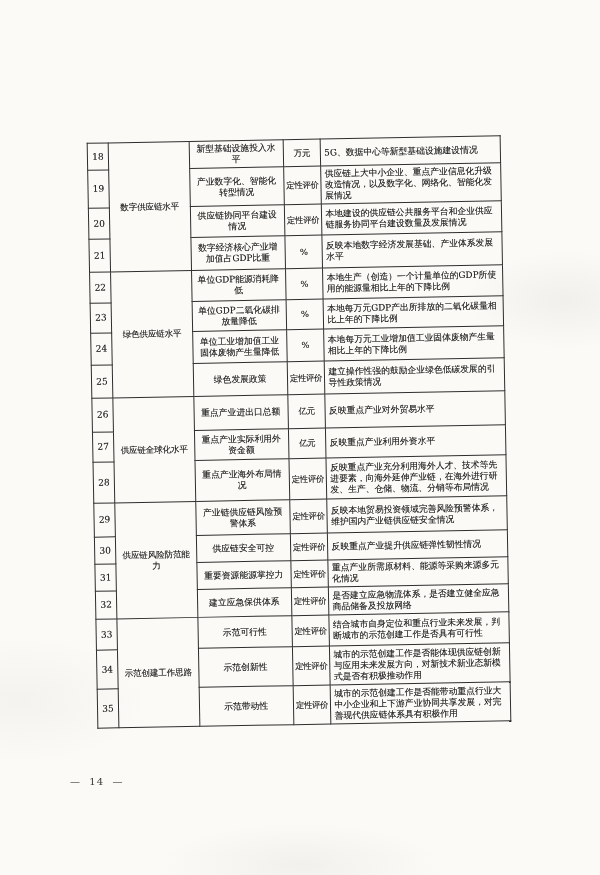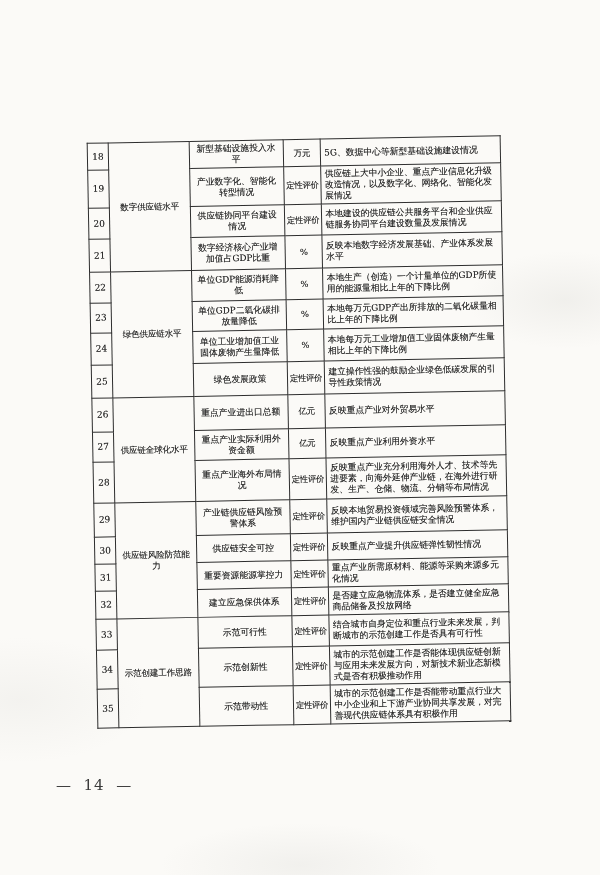--- a/index.html
+++ b/index.html
@@ -28,22 +28,22 @@
     text-align: center;
     color: #242424;
     text-shadow: 0 0 0.5px rgba(40,40,40,0.55);
   }
   .doc-table td.cell-no   { font-size: 9px; padding: 1px; }
   .doc-table td.cell-cat  { font-size: 8.6px; letter-spacing: -0.2px; }
   .doc-table td.cell-ind  { font-size: 8.8px; }
   .doc-table td.cell-unit { font-size: 8.4px; padding: 1px; letter-spacing: -0.3px; }
   .doc-table td.cell-desc { text-align: left; font-size: 8.8px; }
   .page-num {
-    position: absolute; left: 56px; top: 776px;
-    font-size: 15px; color: #3a3a3a; letter-spacing: 1px;
+    position: absolute; left: 70px; top: 776px;
+    font-size: 10px; color: #3a3a3a; letter-spacing: 1px;
     white-space: pre;
   }
 </style>
 </head>
 <body>
 
 <div class="page">
   <table class="doc-table">
     <colgroup>
       <col style="width:21px">

